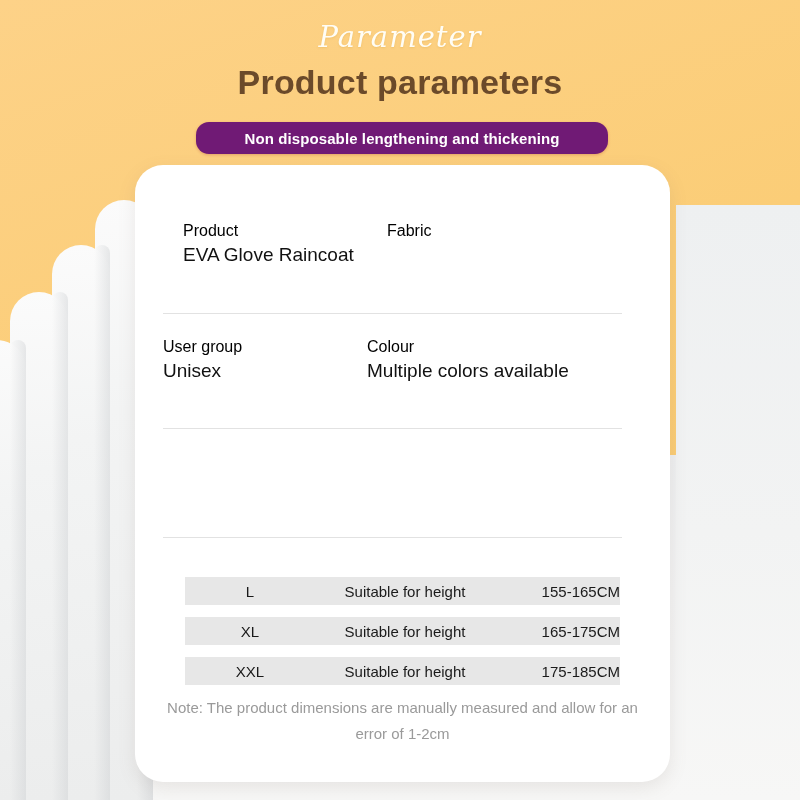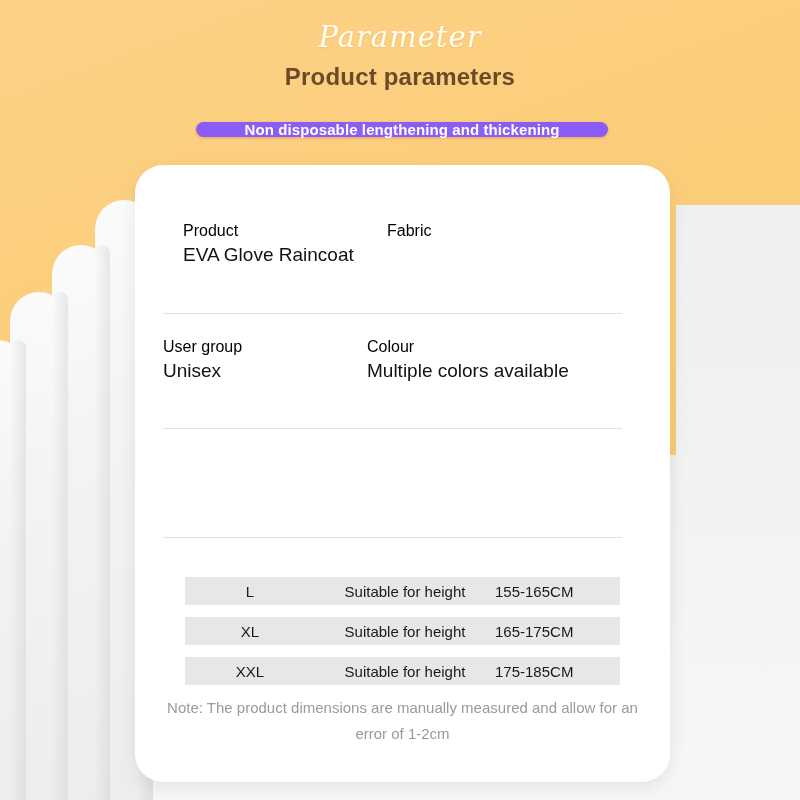--- a/index.html
+++ b/index.html
@@ -75,30 +75,30 @@
     font-weight:400;
     letter-spacing:1px;
     color:#fffdf5;
     text-shadow:0 1px 2px rgba(210,160,60,.30);
   }
   .main-title {
     position:absolute;
     left:0; top:63px;
     width:800px;
     text-align:center;
-    font-size:24px;
+    font-size:34px;
     font-weight:700;
     color:#6b4a2a;
     letter-spacing:.2px;
   }
   .badge {
     position:absolute;
     left:196px; top:122px;
-    width:412px; height:15px;
-    background:#8b5cf6;
+    width:412px; height:32px;
+    background:#701a75;
     border-radius:13px;
     display:flex;
     align-items:center;
     justify-content:center;
     color:#ffffff;
     font-size:15px;
     font-weight:700;
     letter-spacing:.1px;
     box-shadow:0 1px 3px rgba(150,20,35,.25);
   }
@@ -140,21 +140,21 @@
   .size-table { position:absolute; left:50px; top:412px; width:435px; }
   .size-row {
     display:flex;
     align-items:center;
     height:28px;
     background:#e7e7e7;
     margin-bottom:12px;
   }
   .size-row .c-size   { width:130px; text-align:center; font-size:15px; color:#1a1a1a; }
   .size-row .c-desc   { width:180px; text-align:center; font-size:15px; color:#1a1a1a; }
-  .size-row .c-height { width:125px; text-align:left; font-size:15px; color:#1a1a1a; }
+  .size-row .c-height { width:125px; text-align:right; font-size:15px; color:#1a1a1a; }
 
   
   .note {
     position:absolute;
     left:20px; top:530px;
     width:495px;
     text-align:center;
     font-size:15px;
     line-height:26px;
     color:#9a9a9a;

